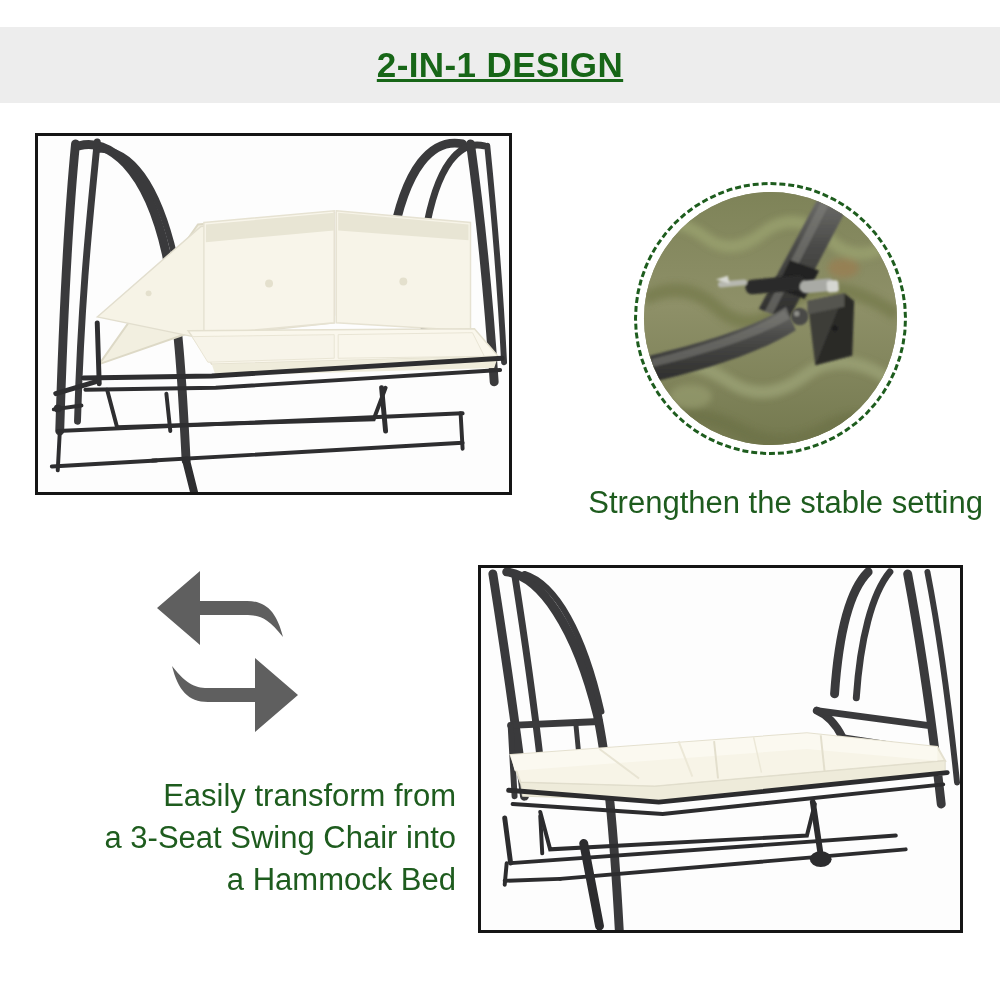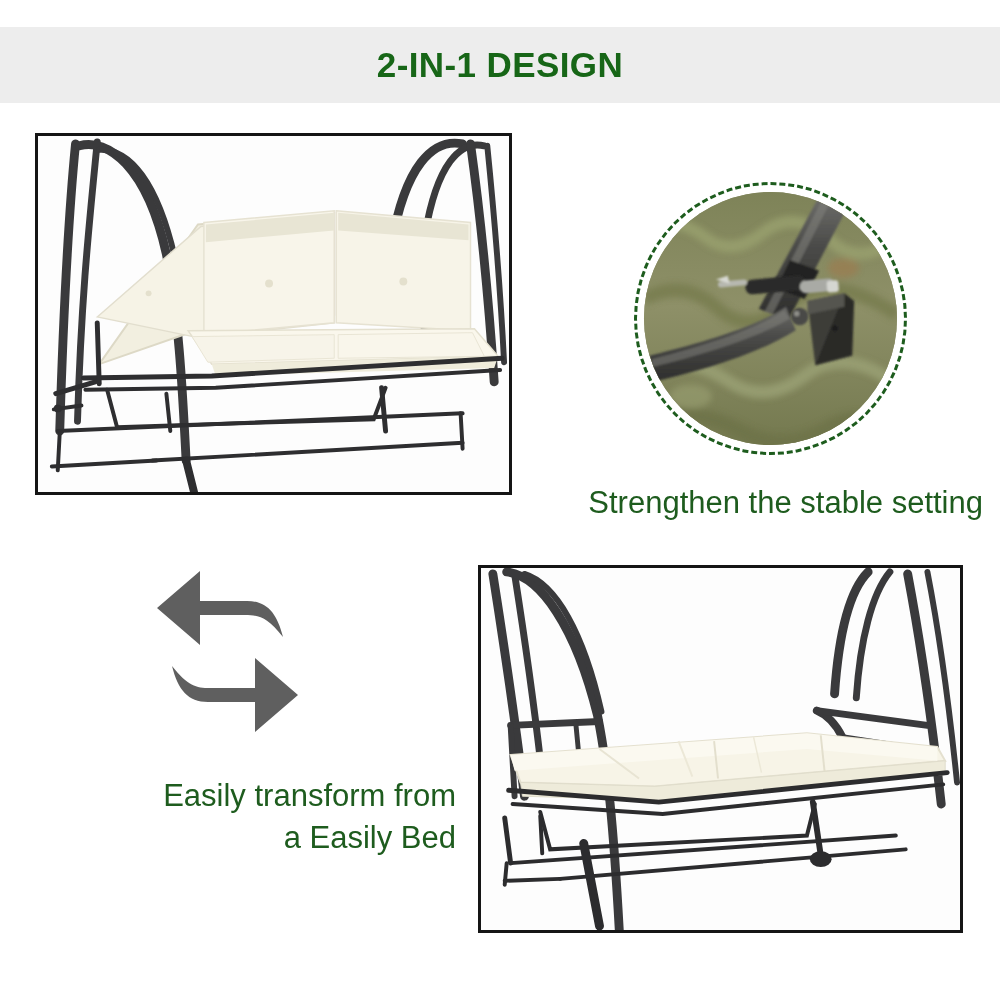--- a/index.html
+++ b/index.html
@@ -31,20 +31,21 @@
     width: 1000px;
     height: 76px;
     display: flex;
     align-items: center;
     justify-content: center;
     font-size: 35px;
     font-weight: bold;
     letter-spacing: 0.4px;
     color: #176617;
     white-space: nowrap;
+    text-decoration: underline;
   }
 
   
   .photo-panel {
     position: absolute;
     background: #ffffff;
     border: 3px solid #151515;
     box-sizing: border-box;
     overflow: hidden;
   }
@@ -260,21 +261,22 @@
   <svg viewBox="0 0 145 175">
 
     <path d="M45 6 L45 36 L92 36 C112 36 122 48 128 72 C112 52 104 50 90 50 L45 50 L45 80 L2 43 Z" fill="#5f5f5f"></path>
 
     <path d="M100 93 L100 123 L55 123 C41 123 33 121 17 101 C23 125 33 137 53 137 L100 137 L100 167 L143 130 Z" fill="#5f5f5f"></path>
   </svg>
 </div>
 
 <div class="caption-green caption-transform">
   <span class="cap-line">Easily transform from</span>
-  <span class="cap-line">a Easily Bed</span>
+  <span class="cap-line">a 3-Seat Swing Chair into</span>
+  <span class="cap-line">a Hammock Bed</span>
 </div>
 
 <div class="photo-panel panel-bed">
   <svg class="panel-svg" viewBox="0 0 485 368" preserveAspectRatio="none">
     <rect x="0" y="0" width="485" height="368" fill="#fdfdfd"></rect>
 
     <g stroke="#3a3a3c" fill="none" stroke-linecap="round">
 
       <path d="M12 6 C22 70 34 150 44 232" stroke-width="9"></path>
       <path d="M34 6 C44 70 54 140 62 212" stroke-width="7"></path>

